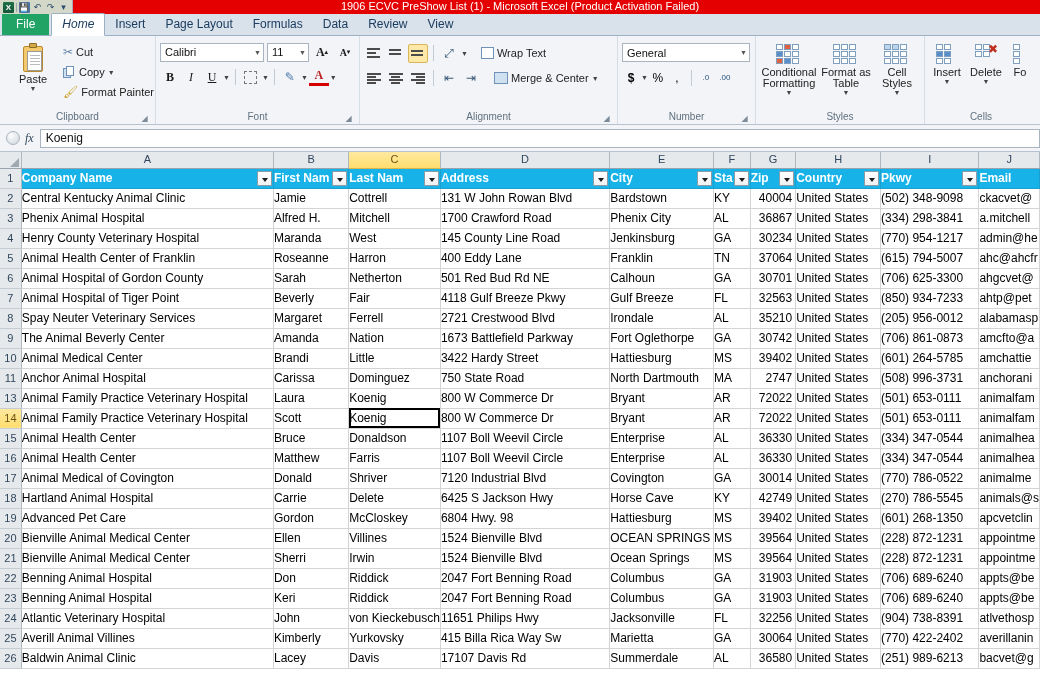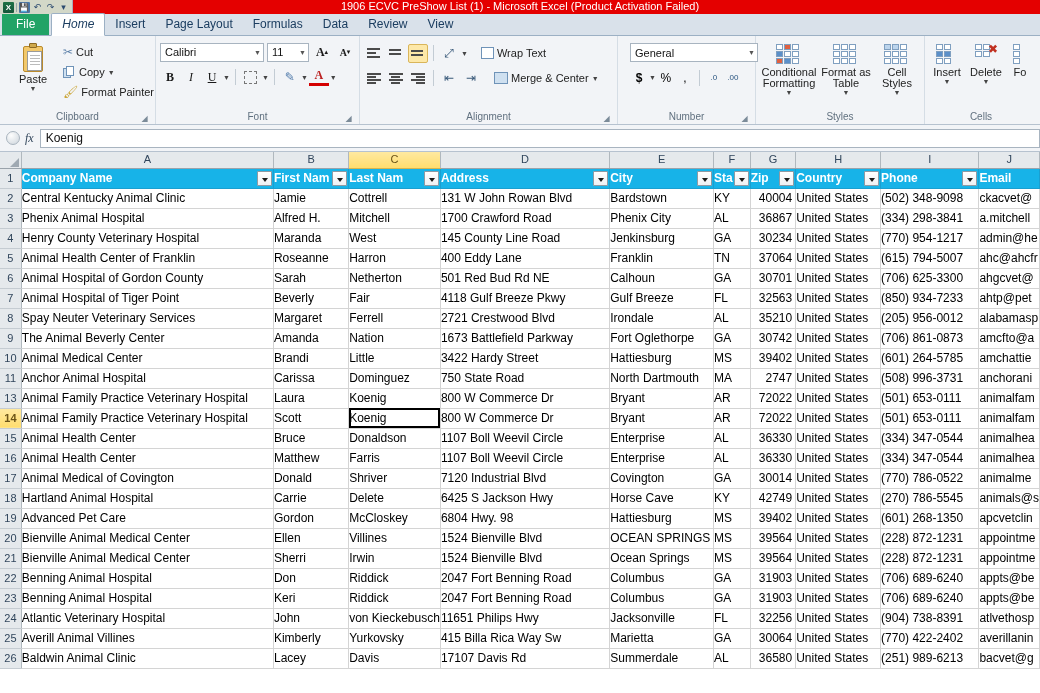--- a/index.html
+++ b/index.html
@@ -230,21 +230,21 @@
   }
   .rowhdr {
     width: 25px; height: 20px;
     background:#e5e9ec;
     border-right:1px solid #b0b8be;
     border-bottom:1px solid #c5ccd2;
     font-size:11px; color:#31465c;
     text-align:center; line-height:19px;
     font-weight: normal;
   }
-  .rowhdr.sel { background: linear-gradient(#ffe9a0,#ffdd6e); color:#6b5417; font-weight:bold;}
+  .rowhdr.sel { background: linear-gradient(#ffe9a0,#ffdd6e); color:#6b5417; font-weight:normal;}
 
   td.cell {
     height: 20px;
     border-right: 1px solid #d4d4d4;
     border-bottom: 1px solid #d4d4d4;
     font-size: 12px;
     color: #000;
     padding: 0 2px 0 3px;
     white-space: nowrap;
     overflow: hidden;
@@ -466,21 +466,21 @@
         </div>
       </div>
     </div>
     <div class="group-label">
       <span>Alignment</span>
       <span class="dlg-launcher">◢</span>
     </div>
   </div>
 
   <div class="group" style="width:138px;">
-    <div class="group-body" style="flex-direction:column; padding-top:4px;margin-left:8px;">
+    <div class="group-body" style="flex-direction:column; padding-top:4px;">
       <div class="combo" style="width:128px;">
         <span class="cv">General</span>
         <span class="ar">▼</span>
       </div>
       <div style="display:flex;align-items:center;gap:1px;margin-top:6px;">
         <div class="nbtn" style="font-weight:bold;">$</div>
         <span class="caret">▼</span>
         <div class="nbtn">%</div>
         <div class="nbtn">,</div>
         <span style="width:1px;height:16px;background:#c3ccd4;margin:0 4px;"></span>
@@ -629,21 +629,21 @@
         <tr>
           <td class="rowhdr">1</td>
           <td class="cell hdrow"><span>Company Name</span><span class="filter-btn"></span></td>
           <td class="cell hdrow"><span>First Nam</span><span class="filter-btn"></span></td>
           <td class="cell hdrow"><span>Last Nam</span><span class="filter-btn"></span></td>
           <td class="cell hdrow"><span>Address</span><span class="filter-btn"></span></td>
           <td class="cell hdrow"><span>City</span><span class="filter-btn"></span></td>
           <td class="cell hdrow"><span>Sta</span><span class="filter-btn"></span></td>
           <td class="cell hdrow"><span>Zip</span><span class="filter-btn"></span></td>
           <td class="cell hdrow"><span>Country</span><span class="filter-btn"></span></td>
-          <td class="cell hdrow"><span>Phone</span><span class="filter-btn"></span></td>
+          <td class="cell hdrow"><span>Pkwy</span><span class="filter-btn"></span></td>
           <td class="cell hdrow" style="padding-right: 3px;"><span>Email</span></td>
         </tr>
         <tr>
           <td class="rowhdr">2</td>
           <td class="cell">Central Kentucky Animal Clinic</td>
           <td class="cell">Jamie</td>
           <td class="cell">Cottrell</td>
           <td class="cell">131 W John Rowan Blvd</td>
           <td class="cell">Bardstown</td>
           <td class="cell">KY</td>

